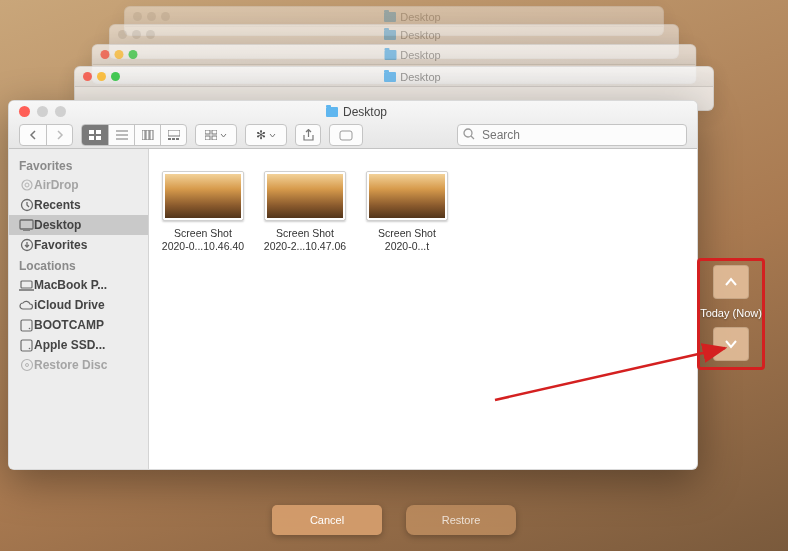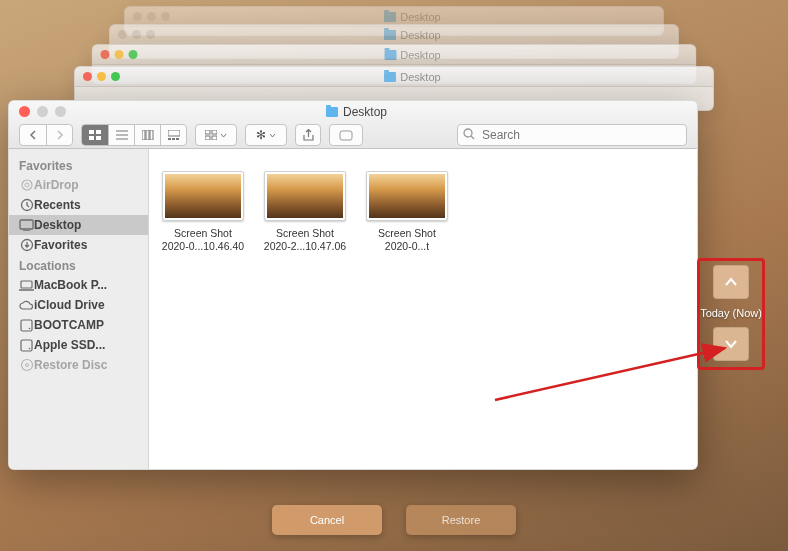--- a/index.html
+++ b/index.html
@@ -62,21 +62,21 @@
   .tlbtn { width:36px; height:34px; border-radius:4px; background: rgba(232,195,160,0.85); border:1px solid rgba(0,0,0,0.1); display:flex; align-items:center; justify-content:center; color:#fff; }
   .tllabel { font-size:11px; color:#fff; padding: 2px 0; text-shadow:0 1px 2px rgba(0,0,0,0.4); white-space:nowrap;}
 
   
   .arrow { position:absolute; left: 490px; top: 340px; pointer-events:none; }
 
   
   .bottom { position:absolute; left:50%; transform:translateX(-50%); bottom: 16px; display:flex; gap:24px; }
   .bbtn { min-width:110px; height:30px; border:none; border-radius:5px; color:#fff; font-size:11px; display:flex; align-items:center; justify-content:center; box-shadow: 0 2px 6px rgba(0,0,0,0.25);}
   .bbtn.cancel { background: rgba(215,160,110,0.9); }
-  .bbtn.restore { background: rgba(215,160,110,0.55); color: rgba(255,255,255,0.75); }
+  .bbtn.restore { background: rgba(215,160,110,0.55); color: rgba(255,255,255,0.75); border-radius: 8px; }
 
   svg { display:block; }
 </style>
 </head>
 <body>
 
 <div class="stacked s1">
   <div class="titlebar">
       <div class="tl">
         <span class="dot"></span>

